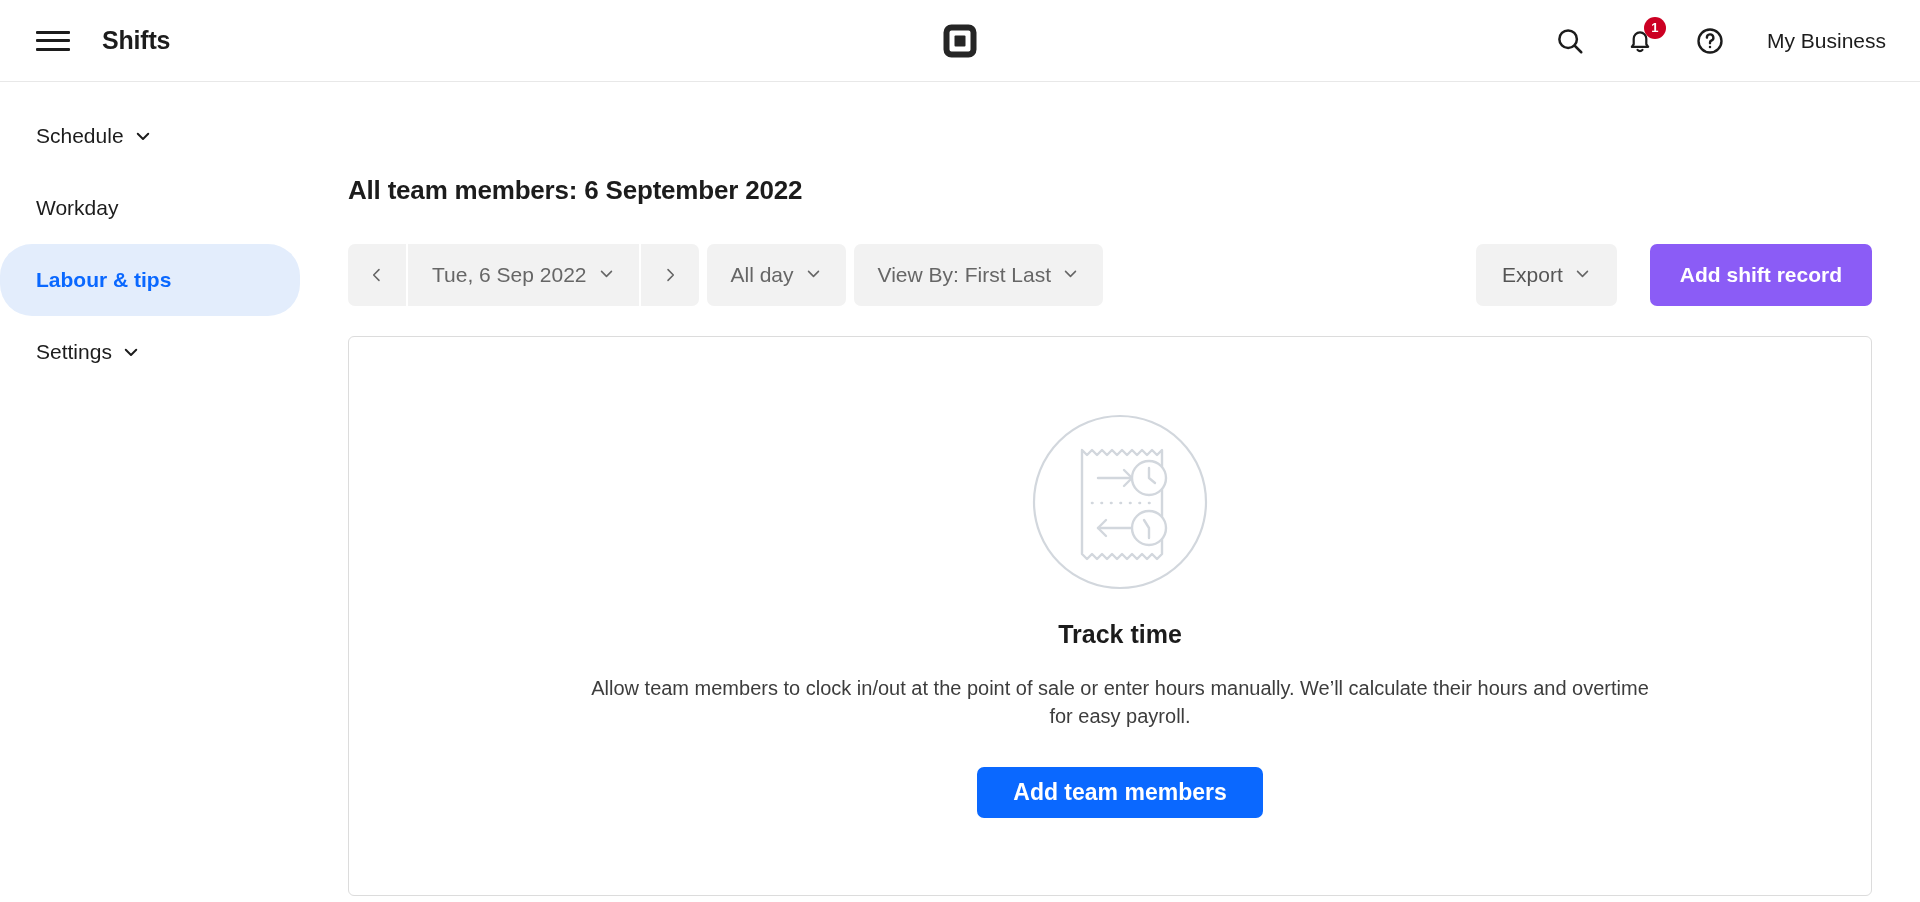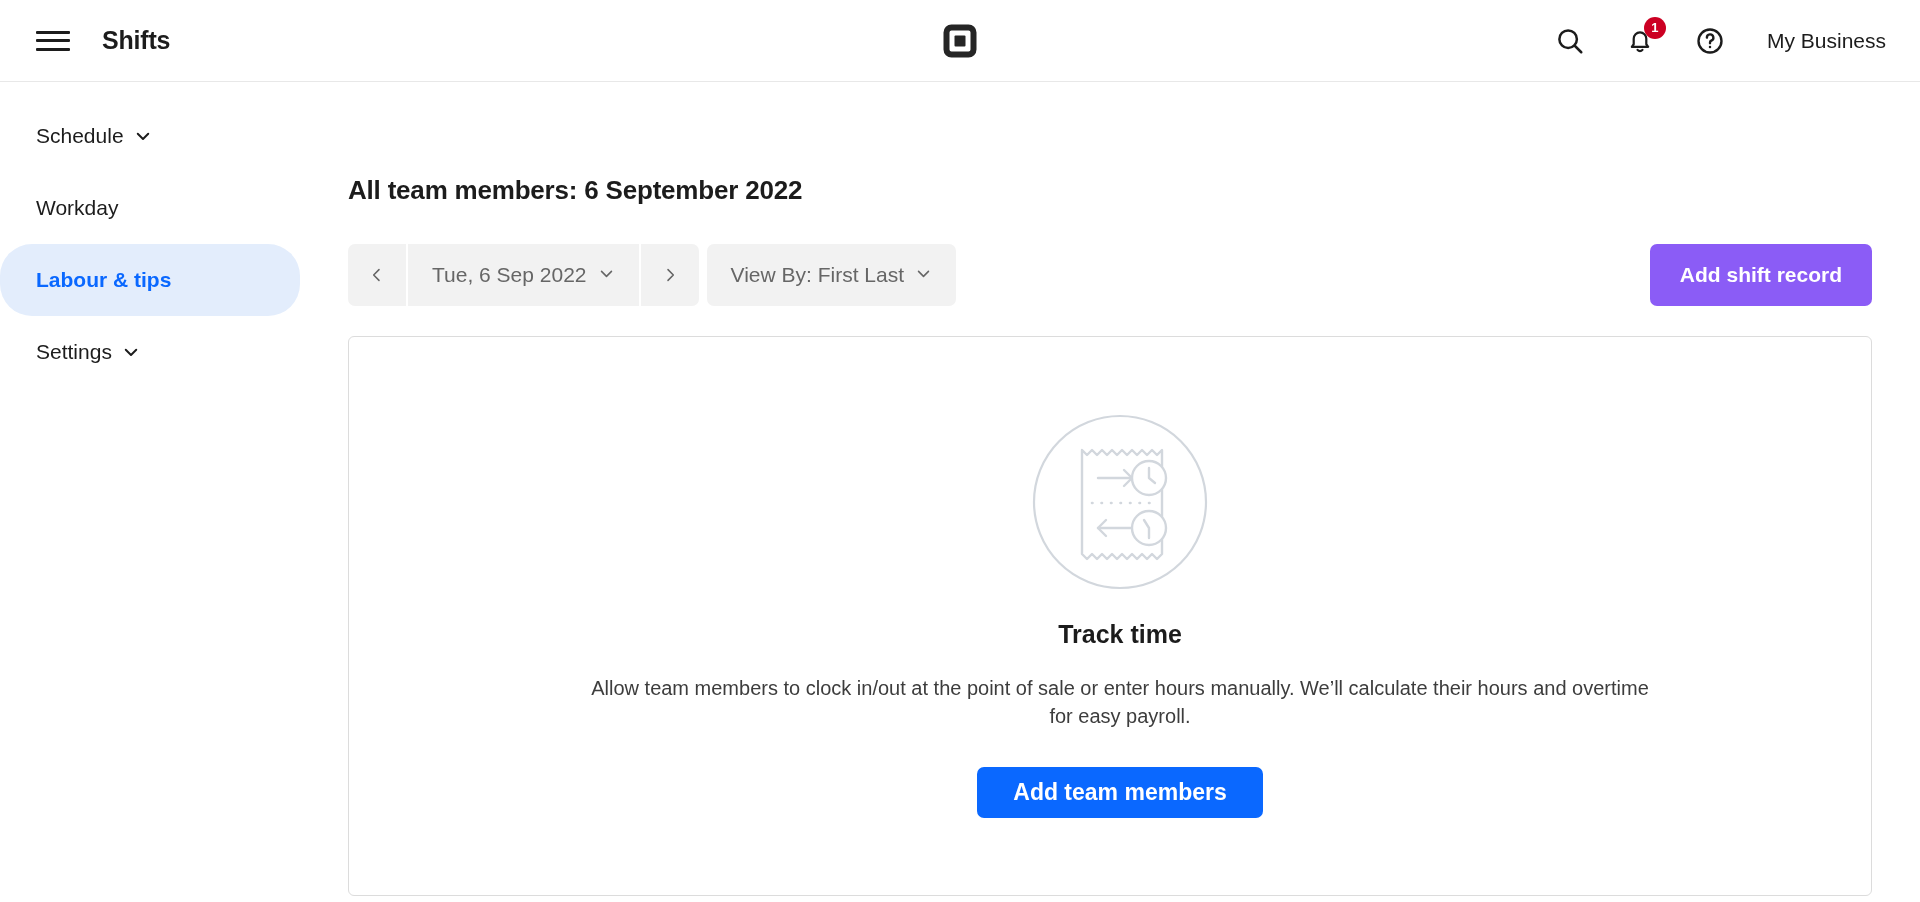--- a/index.html
+++ b/index.html
@@ -364,32 +364,48 @@
               </svg>
           </span>
         </button>
         <button class="seg arrow">
           <svg width="16" height="16" viewBox="0 0 24 24" fill="none" stroke="#666" stroke-width="2.3" stroke-linecap="round" stroke-linejoin="round">
               <polyline points="9 4 17 12 9 20"></polyline>
             </svg>
         </button>
       </div>
 
+      <button class="pill">
+        <span>All day</span>
+        <span>
+          <svg width="17" height="17" viewBox="0 0 24 24" fill="none" stroke="#666" stroke-width="2.2" stroke-linecap="round" stroke-linejoin="round">
+              <polyline points="5 9 12 16 19 9"></polyline>
+            </svg>
+        </span>
+      </button>
 
       <button class="pill">
         <span>View By: First Last</span>
         <span>
           <svg width="17" height="17" viewBox="0 0 24 24" fill="none" stroke="#666" stroke-width="2.2" stroke-linecap="round" stroke-linejoin="round">
               <polyline points="5 9 12 16 19 9"></polyline>
             </svg>
         </span>
       </button>
 
       <div class="spacer"></div>
 
+      <button class="btn-export">
+        <span>Export</span>
+        <span>
+          <svg width="17" height="17" viewBox="0 0 24 24" fill="none" stroke="#666" stroke-width="2.2" stroke-linecap="round" stroke-linejoin="round">
+              <polyline points="5 9 12 16 19 9"></polyline>
+            </svg>
+        </span>
+      </button>
 
       <button class="btn-primary">Add shift record</button>
     </div>
 
     <div class="card">
 
       <div class="illus">
         <svg width="176" height="176" viewBox="0 0 176 176" fill="none">
           <circle cx="88" cy="88" r="86" stroke="#d2d7dd" stroke-width="2.2"></circle>
 

